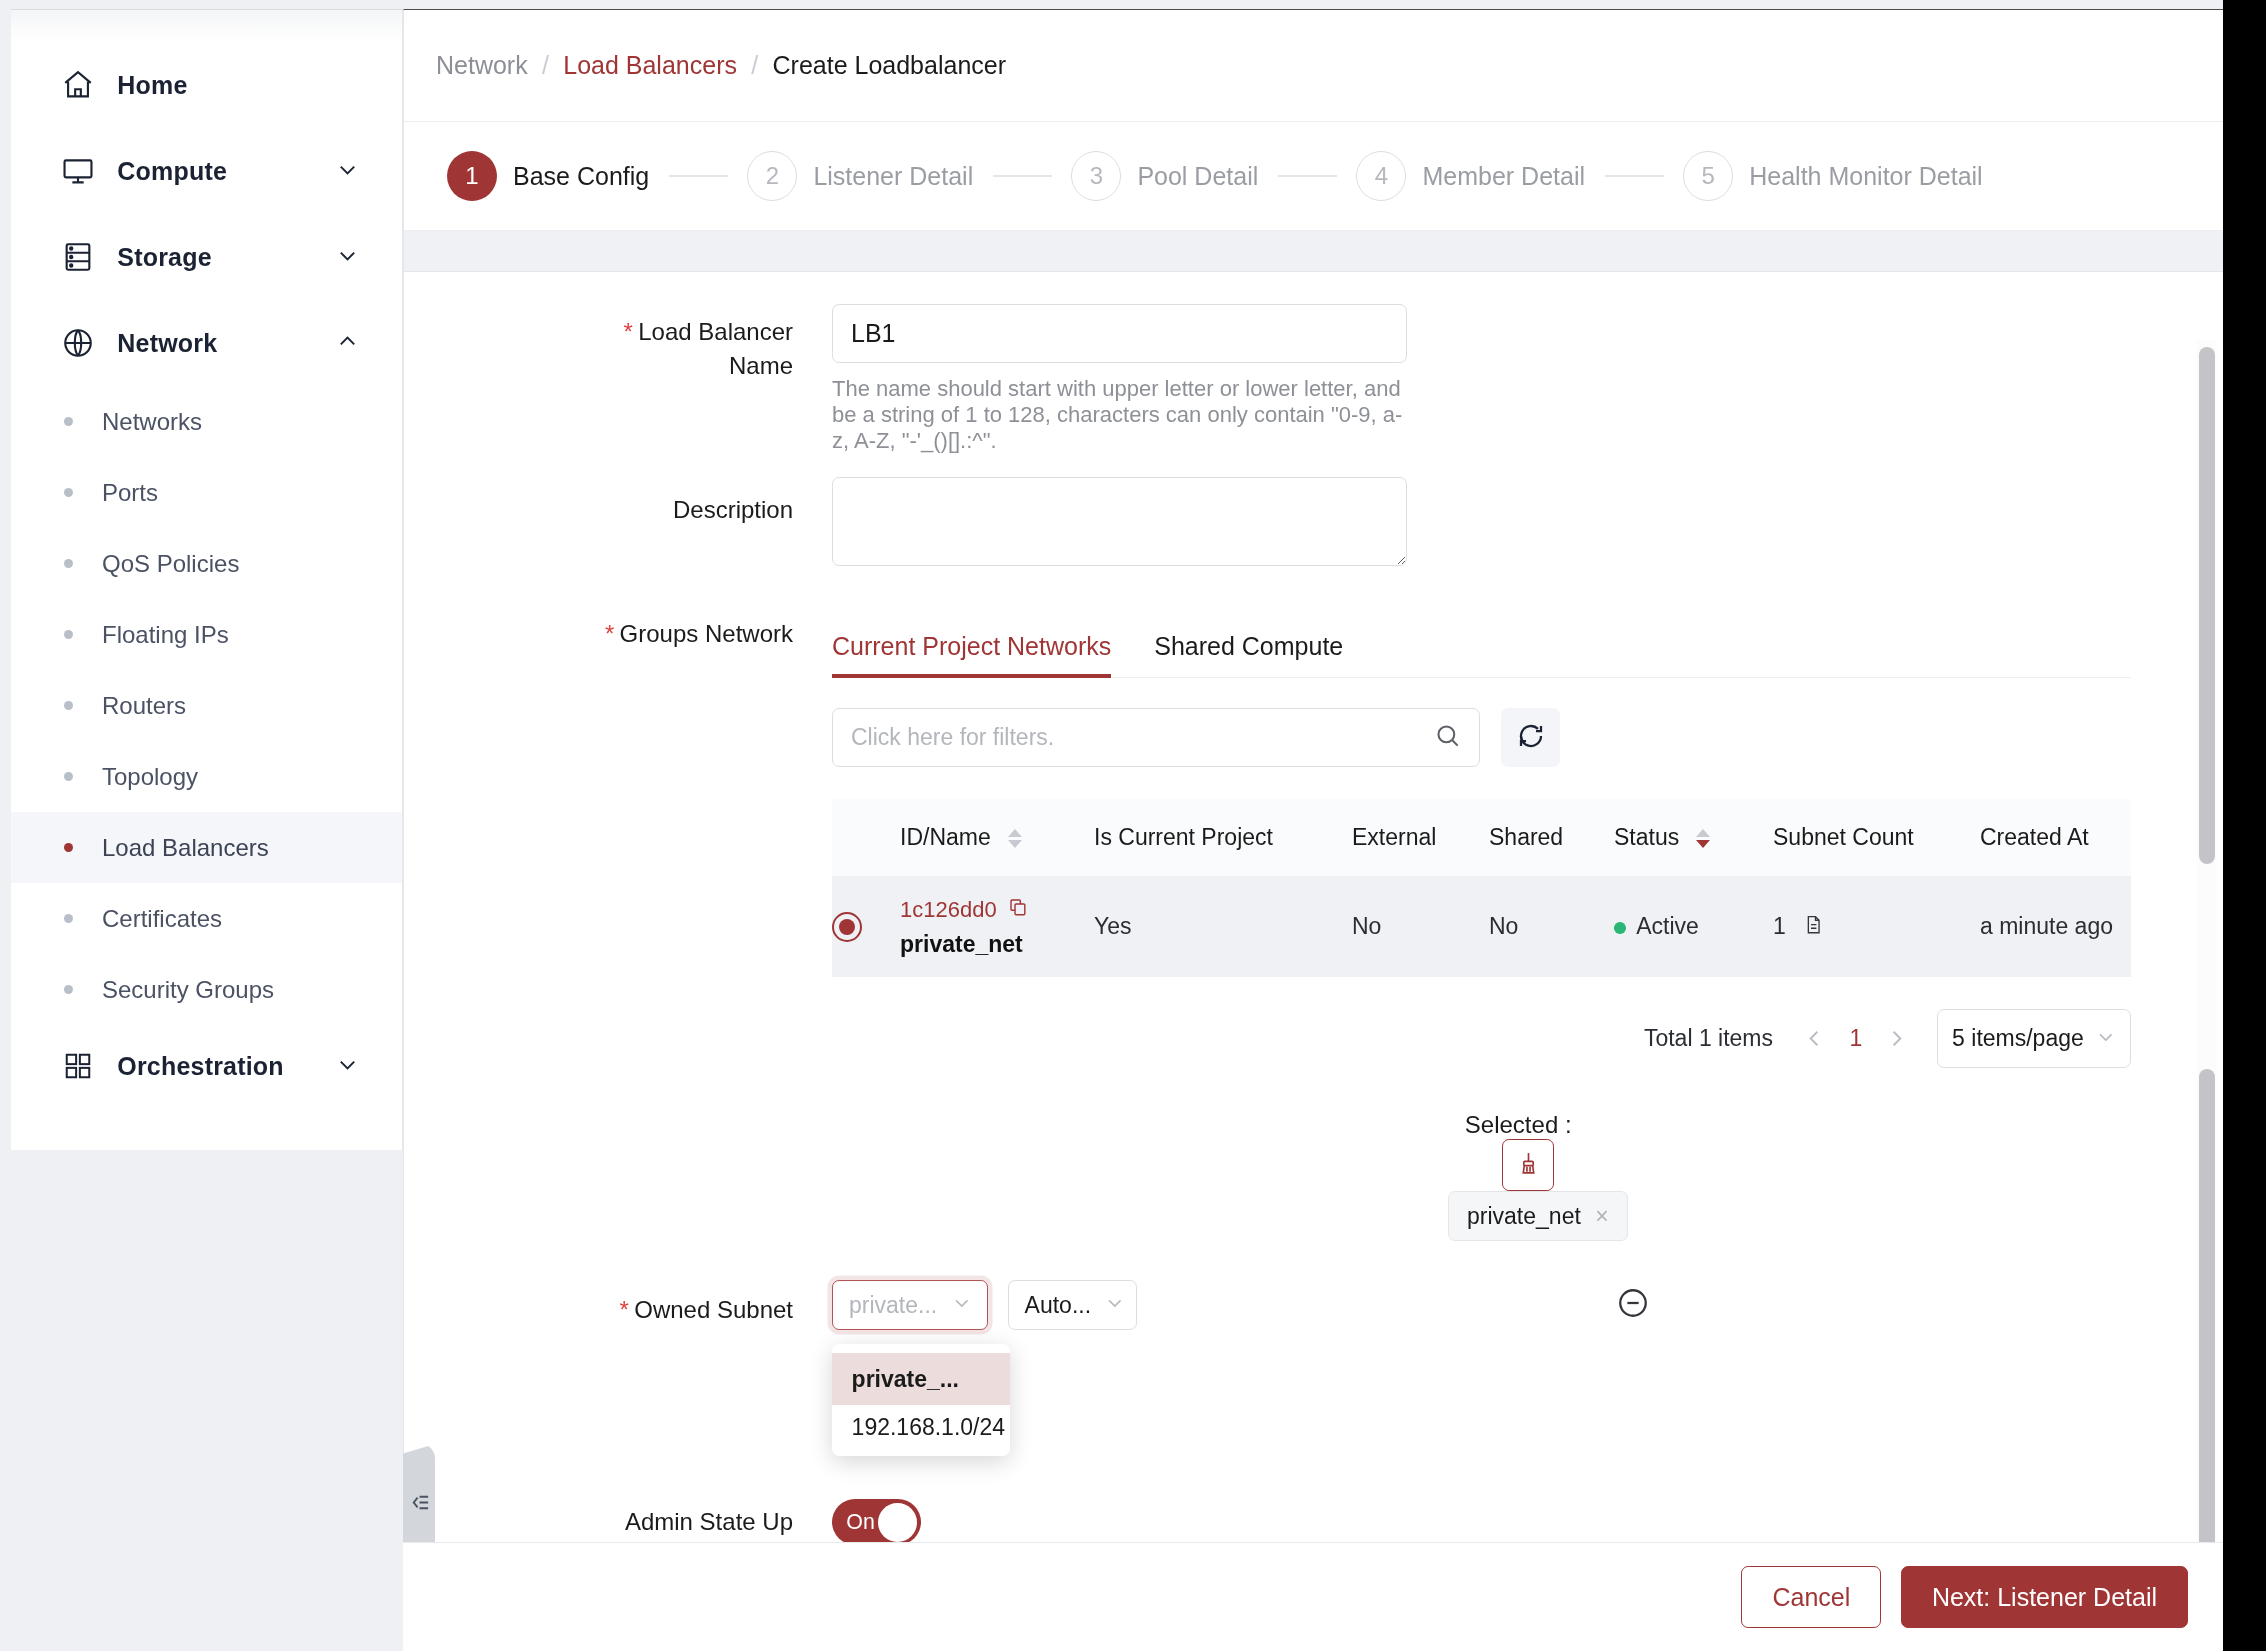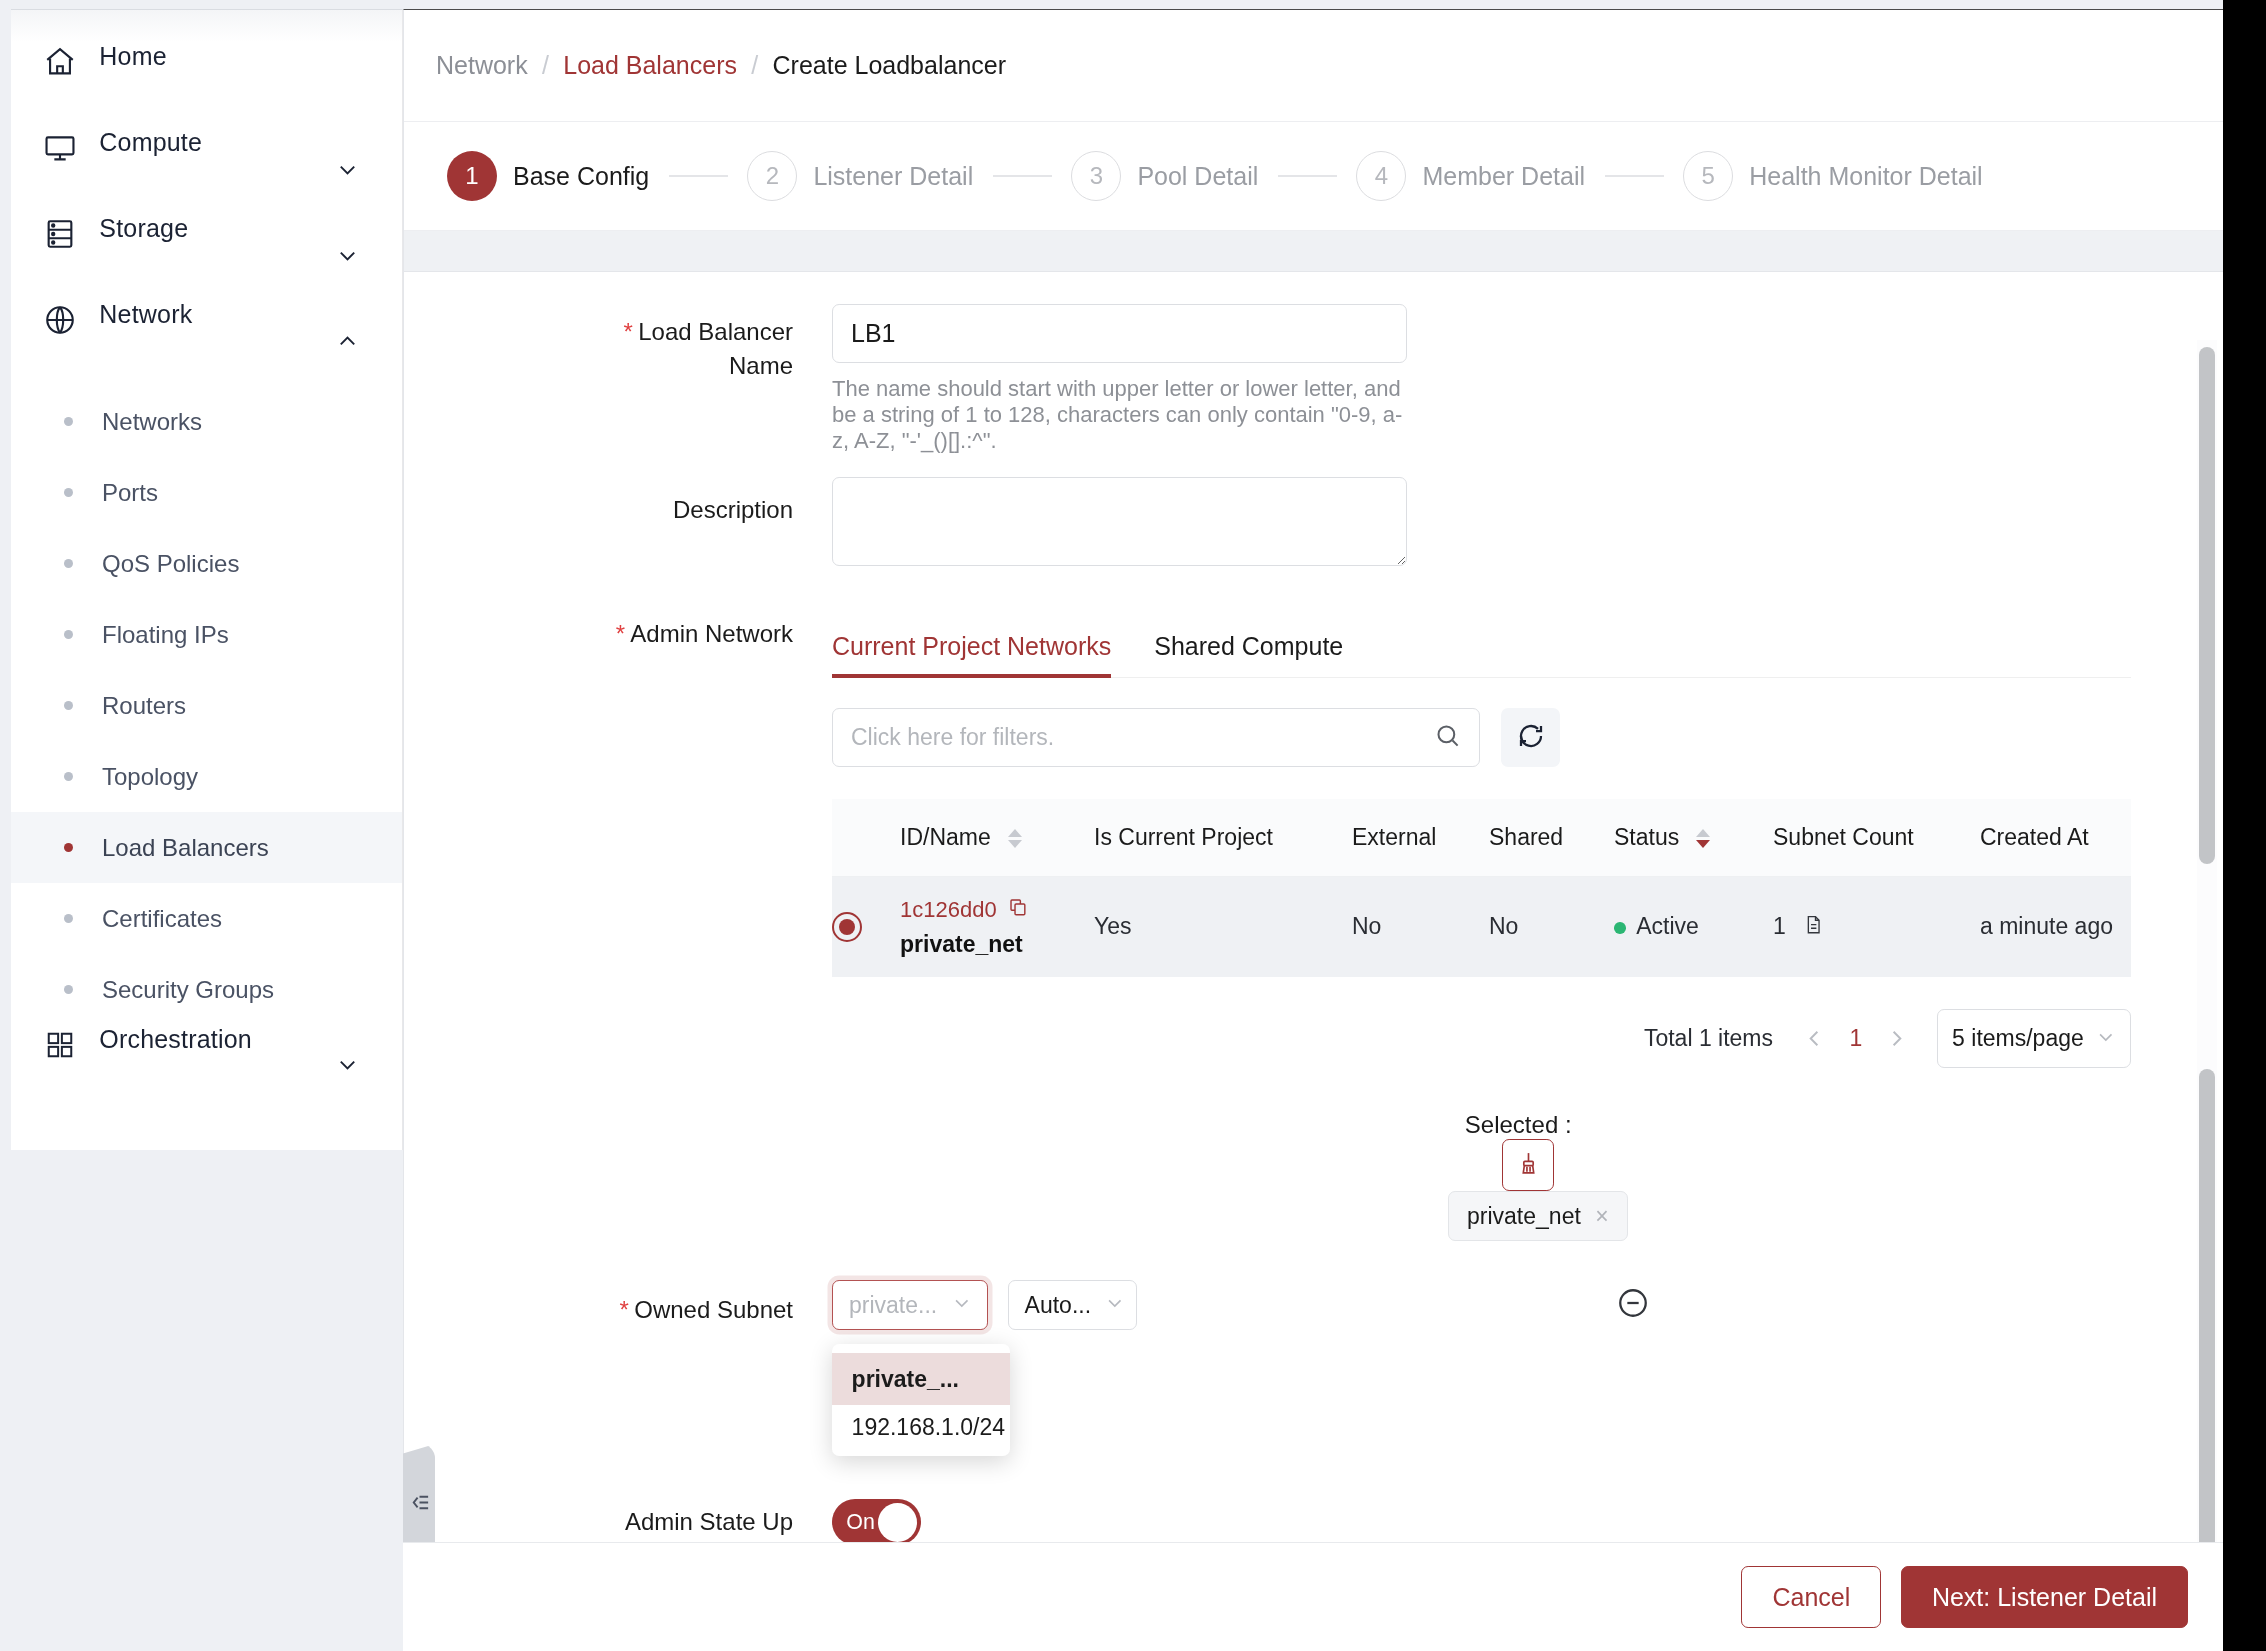--- a/index.html
+++ b/index.html
@@ -29,25 +29,26 @@
     background: #ffffff;
     border-right: 0.9px solid #e8e8ea;
     border-top: 0.9px solid #d9dce1;
     overflow: hidden;
   }
   .nav-top {
     position:absolute; left:0; top:0; width:100%; height:32px;
     background: linear-gradient(to bottom,#f4f5f7,#ffffff);
   }
   .navitem {
-    display: flex; 
+    display: flex; align-items: center;
     height: 86px;
-    padding-left: 30px;
+    padding-left: 48px;
     cursor: pointer;
     position: relative;
+    font-weight: bold;
   }
   .navitem .nicon {
     width: 39px; height: 39px;
     display:flex; align-items:center; justify-content:center;
     flex: none;
     color: #1b2233;
   }
   .navitem .nlabel {
     margin-left: 19.6px;
     font-size: 25px;
@@ -556,21 +557,21 @@
         <div class="flabel" style="padding-top:16px">
           <span>Description</span>
         </div>
         <div class="fctl">
           <textarea class="tarea" style=""></textarea>
         </div>
       </div>
 
       <div class="frow" style="margin-top:43px">
         <div class="flabel" style="padding-top:5.3px">
-          <span class="req-star">*</span><span>Admin Network</span>
+          <span class="req-star">*</span><span>Groups Network</span>
         </div>
         <div class="fctl">
 
           <div class="tabs">
             <div class="tab active">Current Project Networks</div>
             <div class="tab">Shared Compute</div>
           </div>
 
           <div class="filterrow">
             <div class="filterbox">

